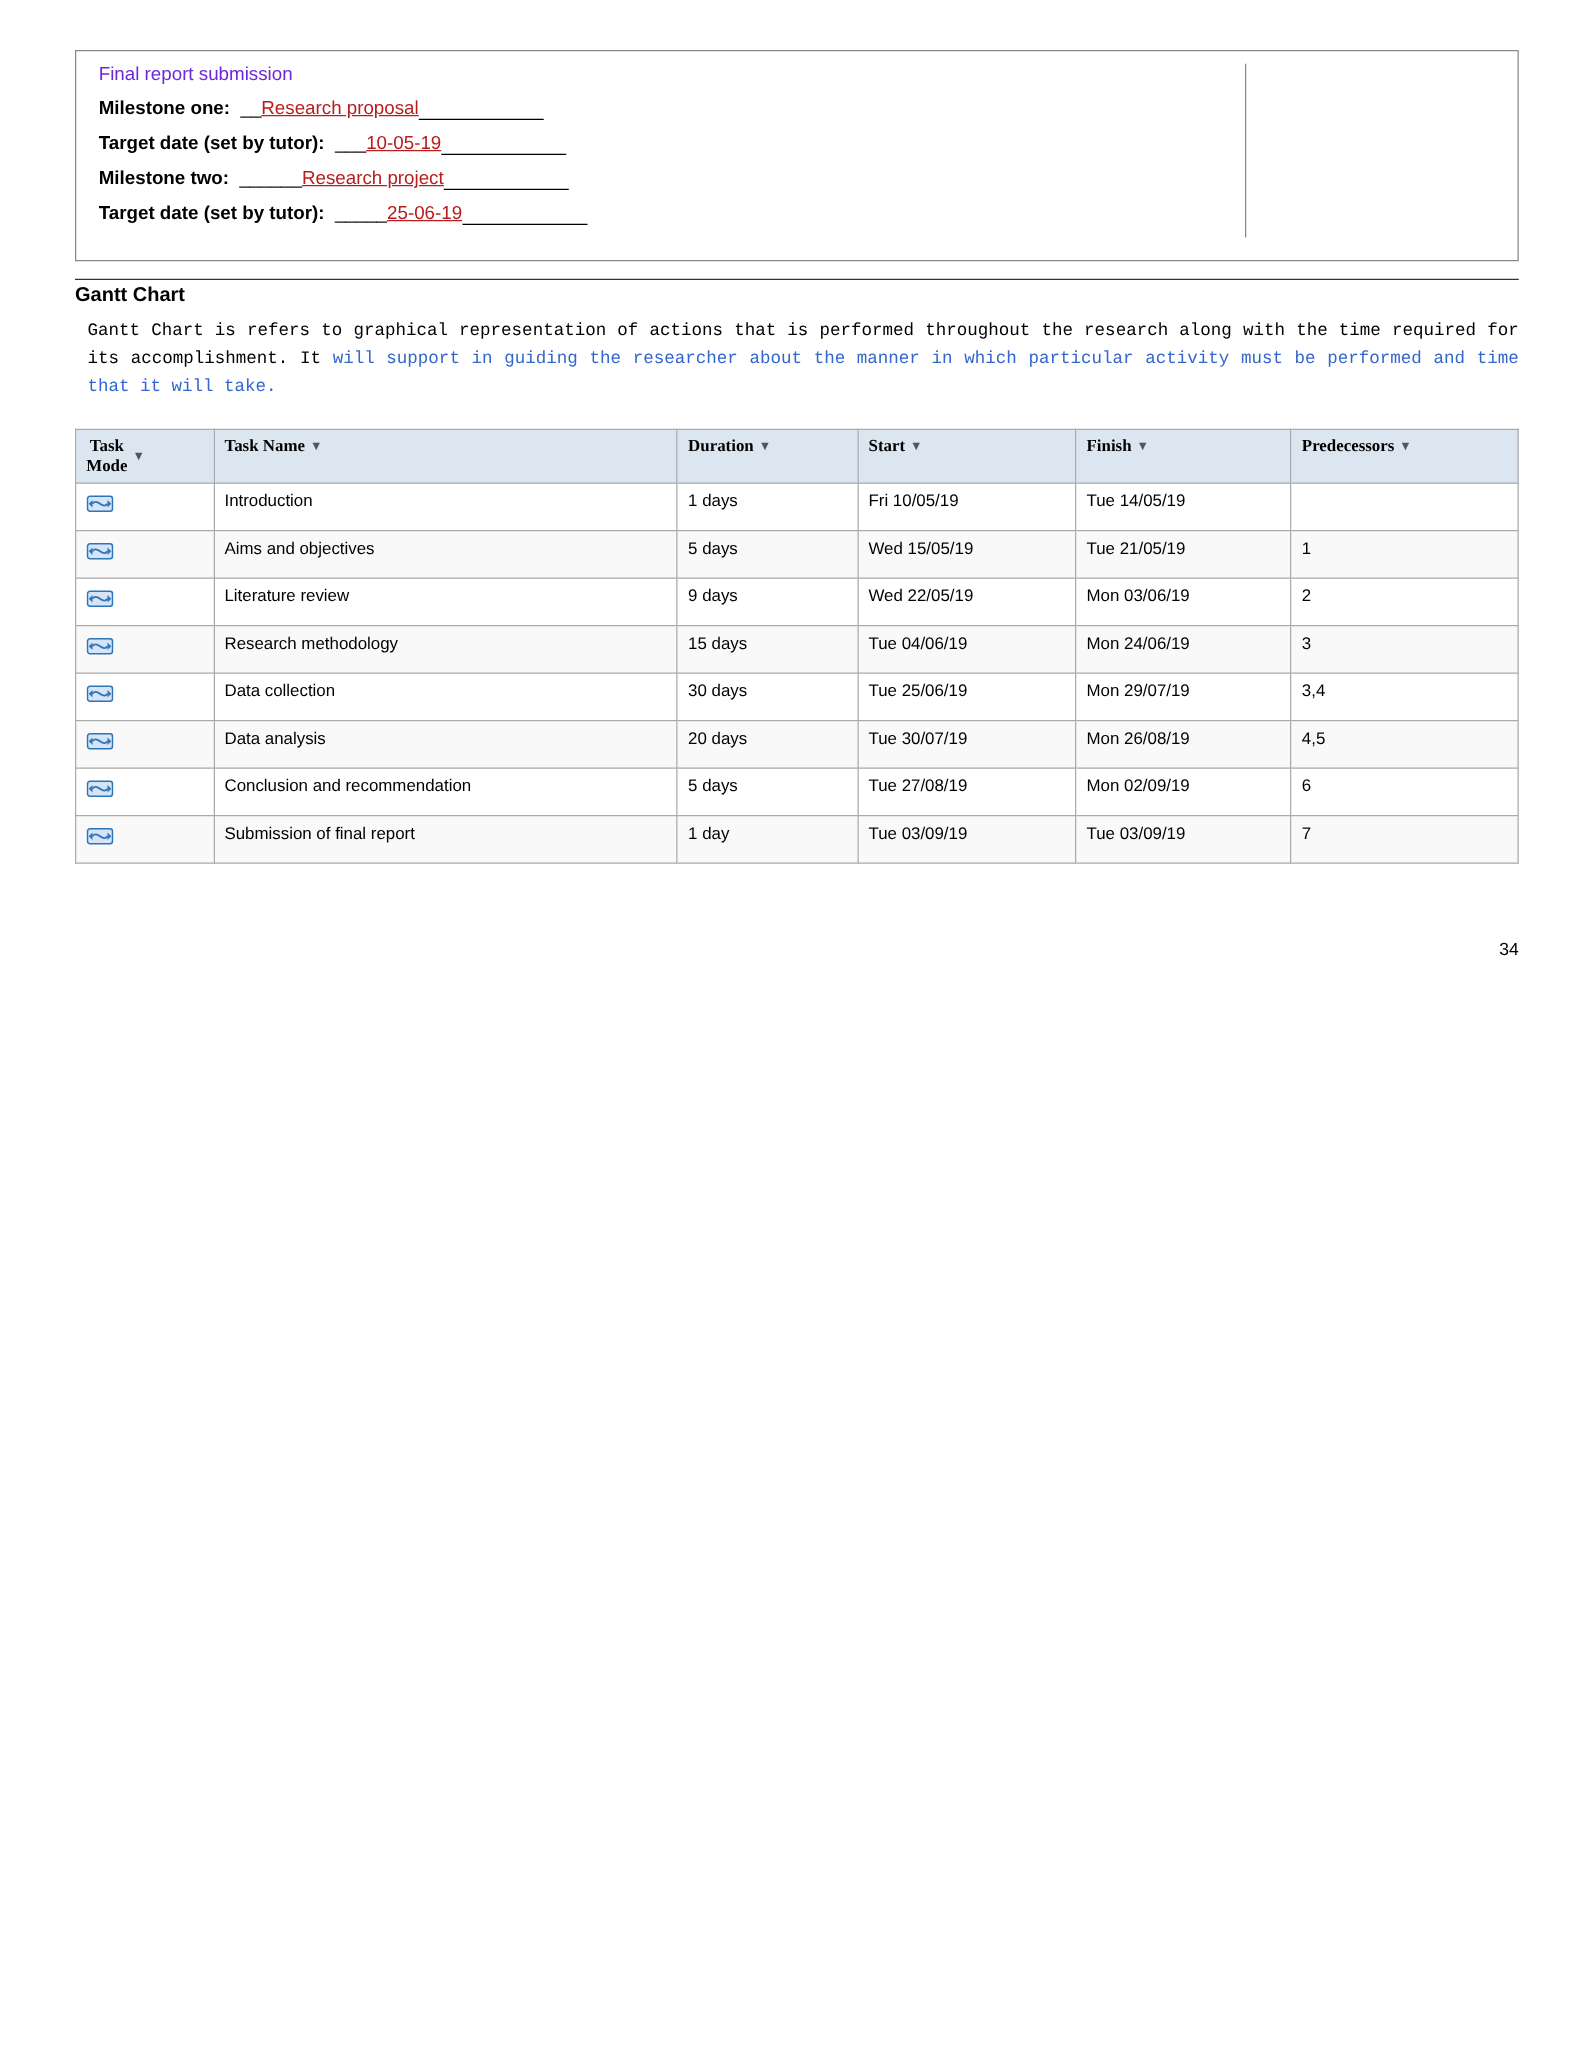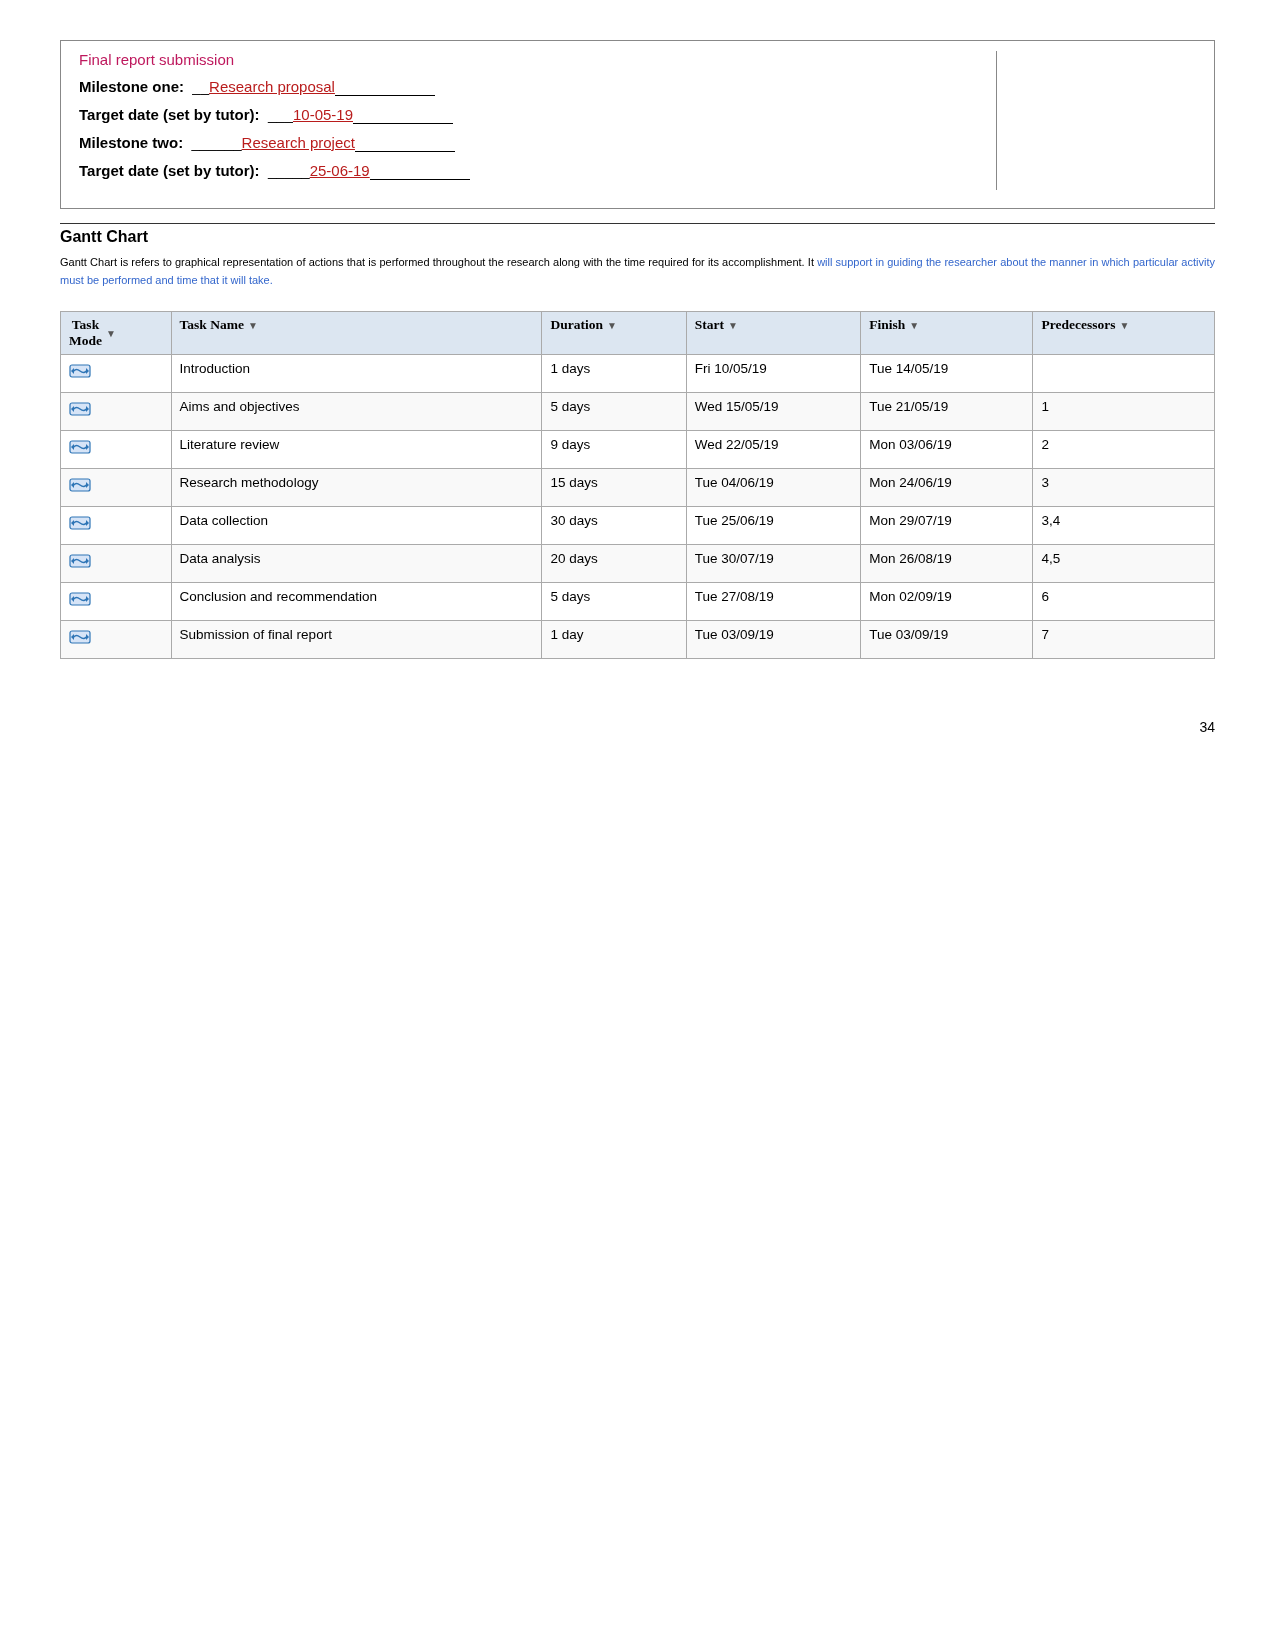--- a/index.html
+++ b/index.html
@@ -30,21 +30,21 @@
       flex-direction: row;
     }
     .top-box-left {
       flex: 1;
     }
     .top-box-right {
       width: 200px;
       border-left: 1.5px solid #888;
     }
     .top-box-title {
-      color: #be185d;
+      color: #6d28d9;
       font-size: 15px;
       font-family: Arial, sans-serif;
       margin-bottom: 10px;
     }
     .milestone-line {
       font-size: 15px;
       margin-bottom: 10px;
       font-family: Arial, sans-serif;
     }
     .milestone-line strong {
@@ -63,25 +63,26 @@
     
     .gantt-title {
       font-size: 16px;
       font-weight: bold;
       font-family: Arial, sans-serif;
       border-top: 1.5px solid #333;
       padding-top: 4px;
       margin-bottom: 8px;
     }
     .gantt-description {
-      font-size: 11px;
-      font-family: Liberation Sans, sans-serif;
+      font-size: 14px;
+      font-family: Liberation Mono, monospace;
       line-height: 1.6;
       text-align: justify;
       margin-bottom: 22px;
+      margin-left: 10px;
     }
     .gantt-description span.blue-text {
       color: #3366cc;
     }
 
     
     .gantt-table {
       width: 100%;
       border-collapse: collapse;
       font-family: Arial, sans-serif;

